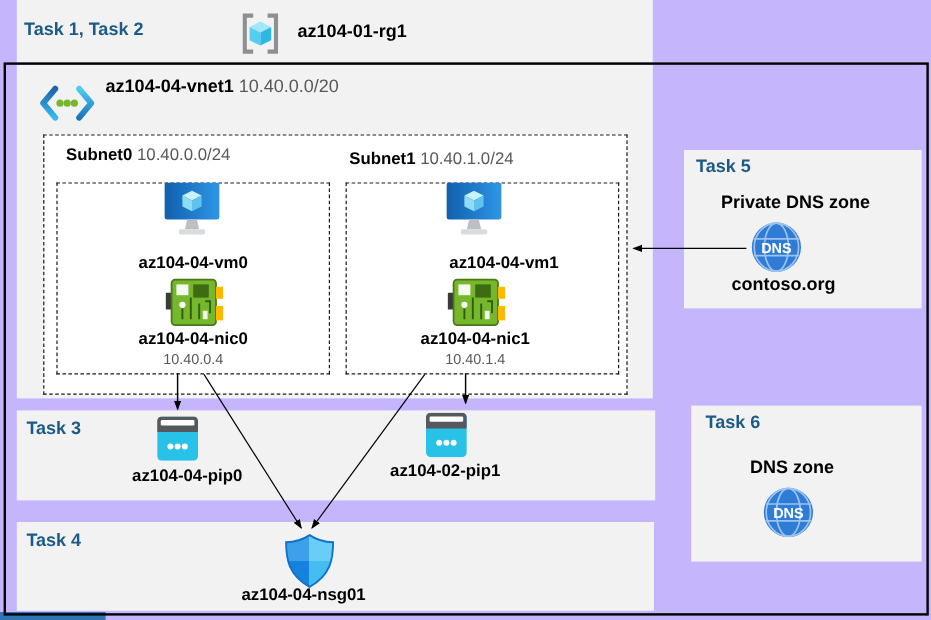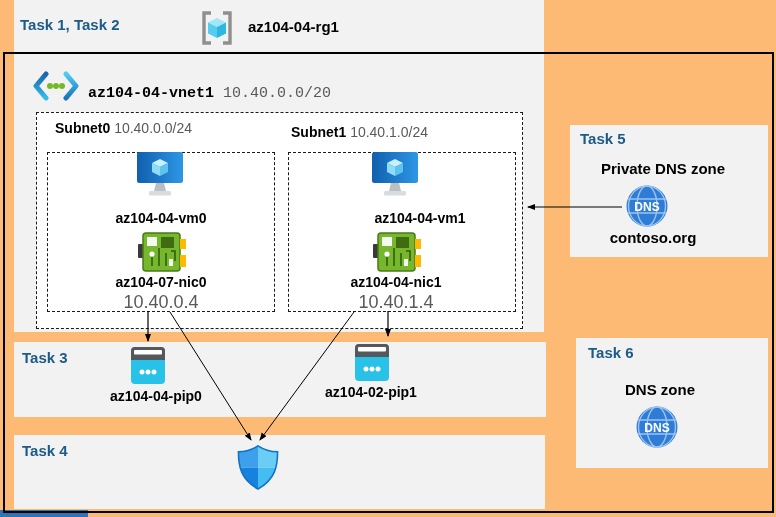--- a/index.html
+++ b/index.html
@@ -1,23 +1,23 @@
 <!DOCTYPE html>
 <html><head>
 <meta charset="utf-8">
 <style>
   html,body{margin:0;padding:0;background:#fff;}
-  #stage{position:relative;width:776px;height:517px;background:#fdba74;overflow:hidden;
+  #stage{position:relative;width:776px;height:517px;background:#c4b5fd;overflow:hidden;
          font-family:"Liberation Sans",sans-serif;}
   .abs{position:absolute;}
   .panel{position:absolute;background:#f2f2f2;}
   .task-label{position:absolute;font-size:15px;font-weight:700;color:#1c5a87;white-space:nowrap;}
   .bold-label{font-weight:700;color:#000;font-size:15px;white-space:nowrap;}
   .name14{position:absolute;transform:translateX(-50%);font-size:14px;font-weight:700;color:#000;white-space:nowrap;}
-  .ip14{position:absolute;transform:translateX(-50%);font-size:18px;color:#595959;white-space:nowrap;}
+  .ip14{position:absolute;transform:translateX(-50%);font-size:12px;color:#595959;white-space:nowrap;}
   .center-bold{position:absolute;transform:translateX(-50%);font-size:15px;font-weight:700;color:#000;white-space:nowrap;}
   .sub-label{position:absolute;font-size:14px;white-space:nowrap;}
   .sub-label b{font-weight:700;color:#000;}
   .sub-label span.cidr{color:#595959;}
   .dashed{position:absolute;border:1px dashed #1a1a1a;}
   #rg-border{position:absolute;left:3px;top:52px;width:767px;height:457px;border:2px solid #000;z-index:3;pointer-events:none;}
   #arrow-layer{position:absolute;left:0;top:0;z-index:4;pointer-events:none;}
   .icon{position:absolute;z-index:5;}
   .z5{z-index:5;}
   #corner-bar{position:absolute;left:0;top:510px;width:88px;height:7px;background:#2e75b6;z-index:2;}
@@ -56,40 +56,40 @@
 
   <span class="task-label z5" style="left:20px;top:16px;">Task 1, Task 2</span>
 
   <svg class="icon" style="left:200px;top:10px;" width="34" height="36" viewBox="0 0 34 36">
     <path d="M11,3 H4 V33 H11" fill="none" stroke="#8f8f8f" stroke-width="3.4"></path>
     <path d="M23,3 H30 V33 H23" fill="none" stroke="#8f8f8f" stroke-width="3.4"></path>
     <polygon points="17,8 26,12.5 17,17 8,12.5" fill="#9fe7f9"></polygon>
     <polygon points="8,12.5 17,17 17,28 8,23.5" fill="#55cdf1"></polygon>
     <polygon points="17,17 26,12.5 26,23.5 17,28" fill="#2fb7e4"></polygon>
   </svg>
-  <span class="abs bold-label z5" style="left:248px;top:18px;">az104-04-rg1</span>
+  <span class="abs bold-label z5" style="left:248px;top:18px;">az104-01-rg1</span>
 
   <svg class="icon" style="left:33px;top:71px;" width="46" height="30" viewBox="0 0 46 30">
     <defs>
       <linearGradient id="chL" x1="0" y1="0" x2="0" y2="1">
         <stop offset="0" stop-color="#1b63ae"></stop>
           <stop offset="1" stop-color="#35bde9"></stop>
       </linearGradient>
       <linearGradient id="chR" x1="0" y1="0" x2="0" y2="1">
         <stop offset="0" stop-color="#4ecdf1"></stop>
           <stop offset="1" stop-color="#1b74bd"></stop>
       </linearGradient>
     </defs>
     <polyline points="13,3 3,15 13,27" fill="none" stroke="url(#chL)" stroke-width="5" stroke-linecap="round" stroke-linejoin="round"></polyline>
     <polyline points="33,3 43,15 33,27" fill="none" stroke="url(#chR)" stroke-width="5" stroke-linecap="round" stroke-linejoin="round"></polyline>
     <circle cx="17" cy="15" r="3" fill="#76b82a"></circle>
     <circle cx="23" cy="15" r="3" fill="#76b82a"></circle>
     <circle cx="29" cy="15" r="3" fill="#76b82a"></circle>
   </svg>
-  <div class="abs z5" style="left:88px;top:85px;font-size:15px;white-space:nowrap;font-family:Liberation Mono, monospace;">
+  <div class="abs z5" style="left:88px;top:64px;font-size:15px;white-space:nowrap;">
     <span class="bold-label">az104-04-vnet1</span>
     <span style="color:#595959;">10.40.0.0/20</span>
   </div>
 
   <div class="sub-label z5" style="left:55px;top:120px;">
     <b>Subnet0</b>
     <span class="cidr">10.40.0.0/24</span>
   </div>
   <div class="sub-label z5" style="left:291px;top:124px;">
     <b>Subnet1</b>
@@ -138,21 +138,21 @@
     <rect x="5" y="2" width="37" height="38" rx="3" fill="#76b72d" stroke="#4a7a15" stroke-width="1.5"></rect>
     <rect x="9" y="6" width="10" height="9" fill="#ffffff" opacity="0.92"></rect>
     <rect x="23" y="6" width="13" height="11" fill="#3f6b12"></rect>
     <circle cx="14" cy="23" r="2.6" fill="#ffffff"></circle>
     <path d="M14,26 v9 M21,17 v18 M28,22 v13 M33,20 h4 v10" fill="none" stroke="#315e0e" stroke-width="1.6"></path>
     <rect x="31" y="28" width="4" height="7" fill="#ffffff" opacity="0.9"></rect>
     <rect x="42" y="8" width="6" height="10" fill="#ffb900"></rect>
     <rect x="42" y="24" width="6" height="12" fill="#ffb900"></rect>
   </svg>
 
-  <span class="name14 z5" style="left:161px;top:274px;">az104-07-nic0</span>
+  <span class="name14 z5" style="left:161px;top:274px;">az104-04-nic0</span>
   <span class="name14 z5" style="left:396px;top:274px;">az104-04-nic1</span>
   <span class="ip14 z5" style="left:161px;top:292px;">10.40.0.4</span>
   <span class="ip14 z5" style="left:396px;top:292px;">10.40.1.4</span>
 
   <span class="task-label" style="left:22px;top:349px;">Task 3</span>
 
   <svg class="icon" style="left:131px;top:347px;" width="34" height="37" viewBox="0 0 34 37">
     <rect x="0" y="0" width="34" height="37" rx="4" fill="#28c1e8"></rect>
     <path d="M0,4 a4,4 0 0 1 4,-4 h26 a4,4 0 0 1 4,4 v9 h-34 z" fill="#55595d"></path>
     <rect x="3" y="3" width="28" height="4.5" rx="1" fill="#ffffff"></rect>
@@ -181,20 +181,21 @@
       </clipPath>
     </defs>
     <g clip-path="url(#shieldClip)">
       <rect x="0" y="0" width="22" height="24" fill="#3ca0ea"></rect>
       <rect x="22" y="0" width="22" height="24" fill="#69cdf6"></rect>
       <rect x="0" y="24" width="22" height="24" fill="#1583dd"></rect>
       <rect x="22" y="24" width="22" height="24" fill="#45bdf1"></rect>
     </g>
     <path d="M22,2 C28,6 36,8 42,8 C42,22 40,36 22,46 C4,36 2,22 2,8 C8,8 16,6 22,2 Z" fill="none" stroke="#1272c8" stroke-width="1.6"></path>
   </svg>
+  <span class="name14 z5" style="left:253px;top:487px;">az104-04-nsg01</span>
 
   <span class="task-label" style="left:580px;top:130px;text-align:center;">Task 5</span>
   <span class="center-bold" style="left:663px;top:160px;">Private DNS zone</span>
 
   <svg class="icon" style="left:626px;top:185px;" width="42" height="42" viewBox="0 0 42 42">
     <circle cx="21" cy="21" r="20.5" fill="#2e7cd6"></circle>
     <ellipse cx="21" cy="21" rx="10" ry="20" fill="none" stroke="#9cc3ef" stroke-width="1.4"></ellipse>
     <ellipse cx="21" cy="21" rx="18.5" ry="20" fill="none" stroke="#9cc3ef" stroke-width="1.4"></ellipse>
     <path d="M2,14 H40 M2,28 H40" fill="none" stroke="#9cc3ef" stroke-width="1.4"></path>
     <text x="21" y="25.5" text-anchor="middle" font-size="12" font-weight="bold" fill="#ffffff" font-family="Liberation Sans, sans-serif">DNS</text>

